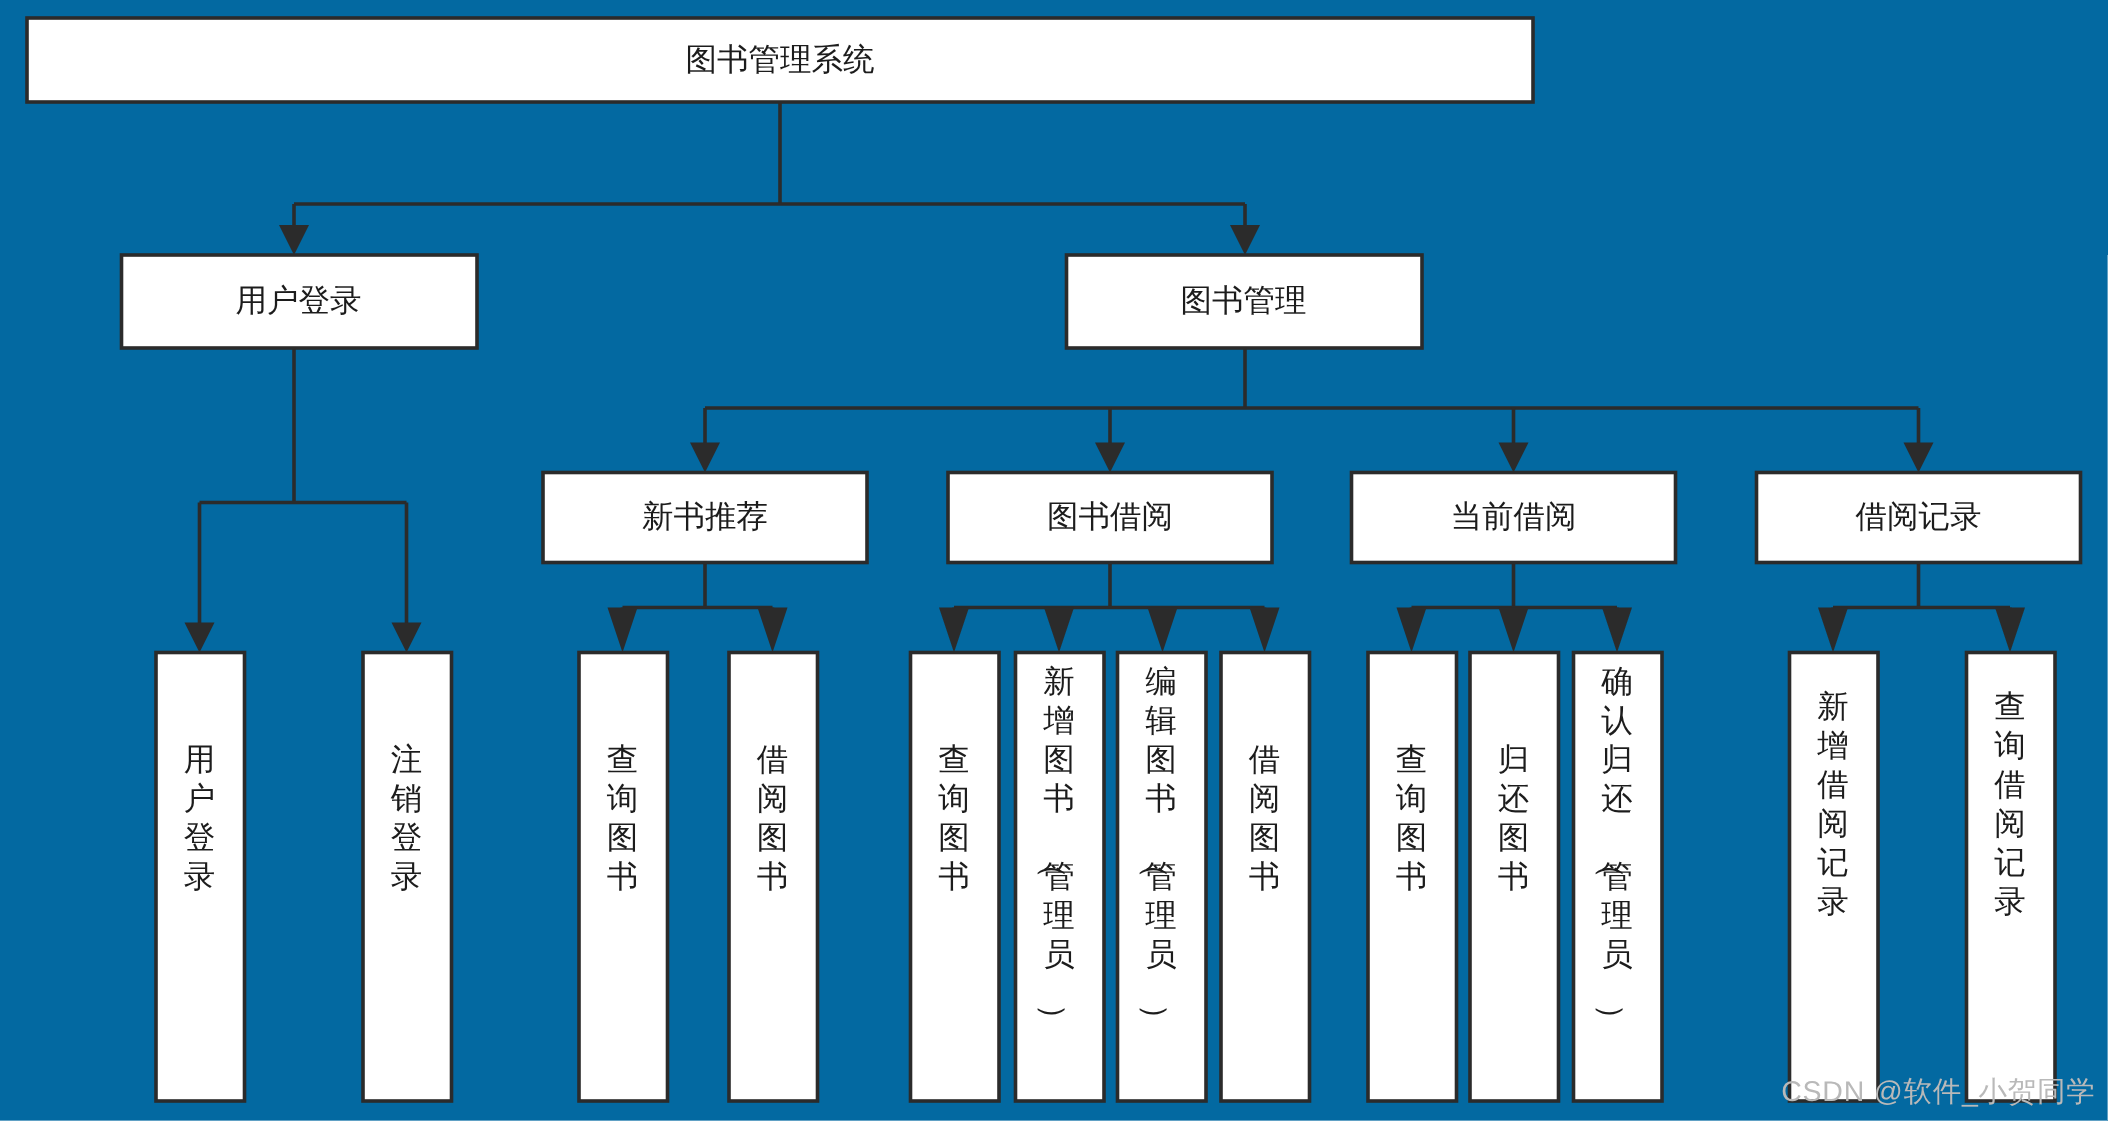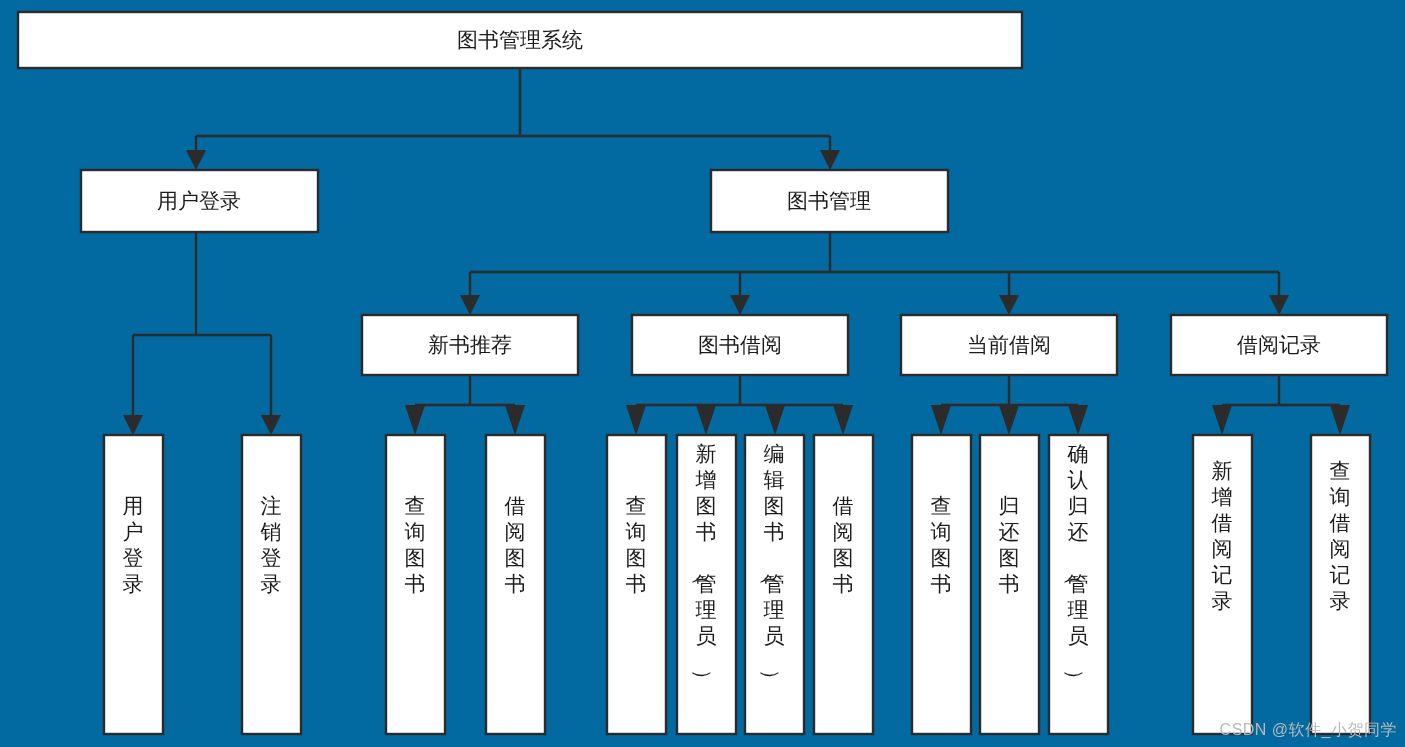--- a/index.html
+++ b/index.html
@@ -53,21 +53,21 @@
     font-family: "Liberation Sans", "DejaVu Sans", sans-serif;
     font-size: 21px;
     fill: #1c1c1c;
     text-anchor: middle;
   }
   .watermark {
     position: absolute;
     right: 8px;
     bottom: 6px;
     font-family: "Liberation Sans", "DejaVu Sans", sans-serif;
-    font-size: 16px;
+    font-size: 19px;
     color: #b9b9b9;
     white-space: nowrap;
     letter-spacing: 0.5px;
   }
 </style>
 </head>
 <body>
 
 <div id="diagram-root">
 

